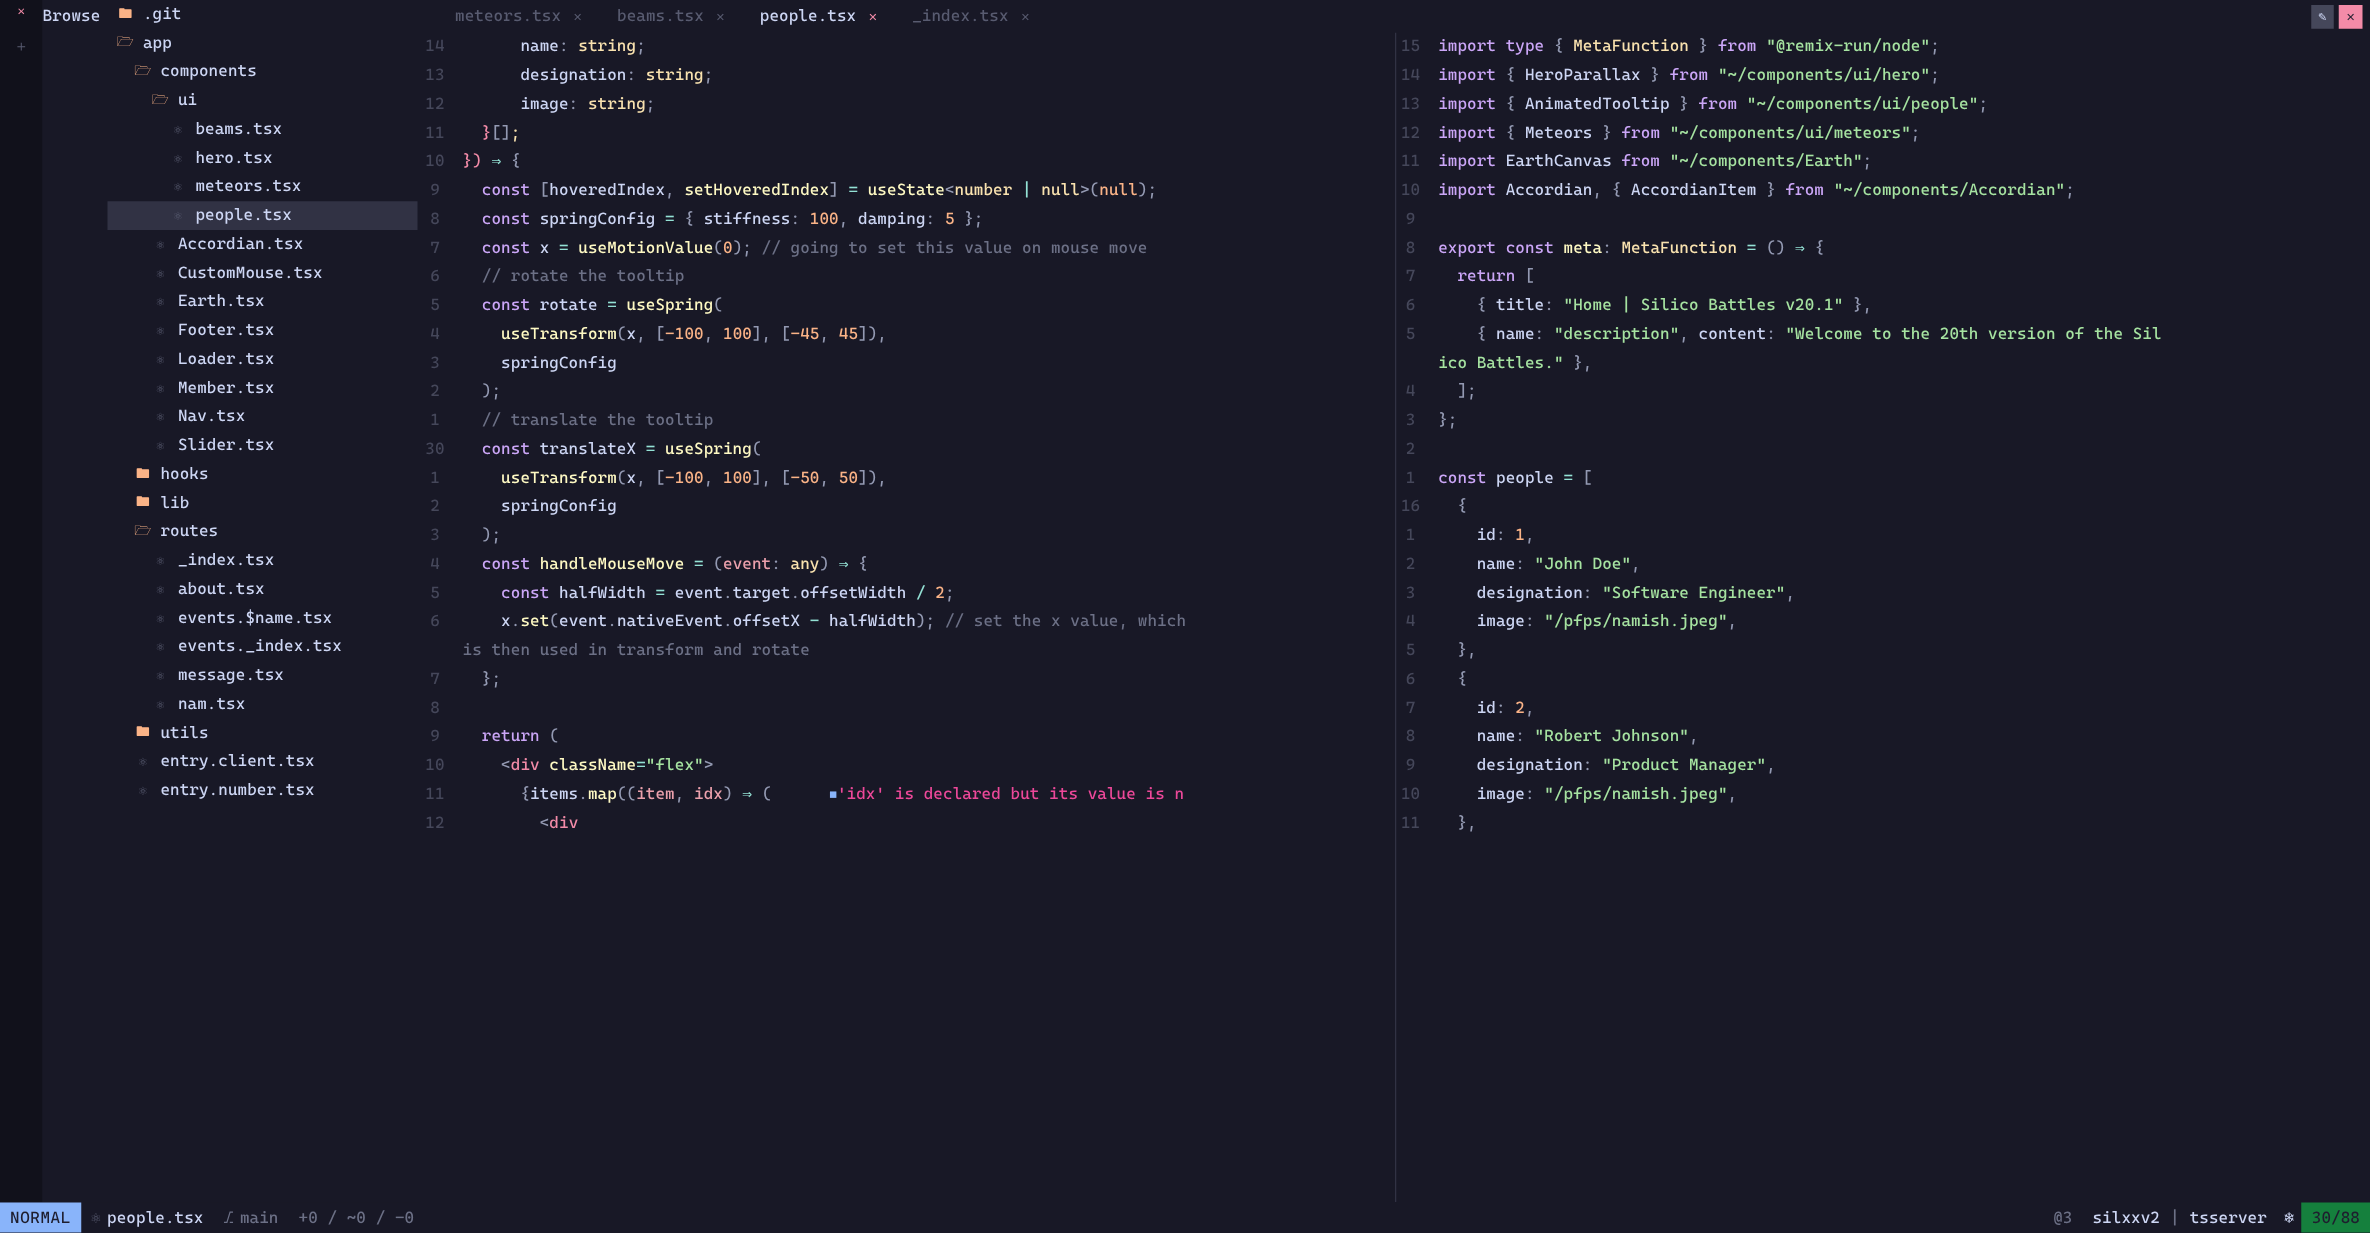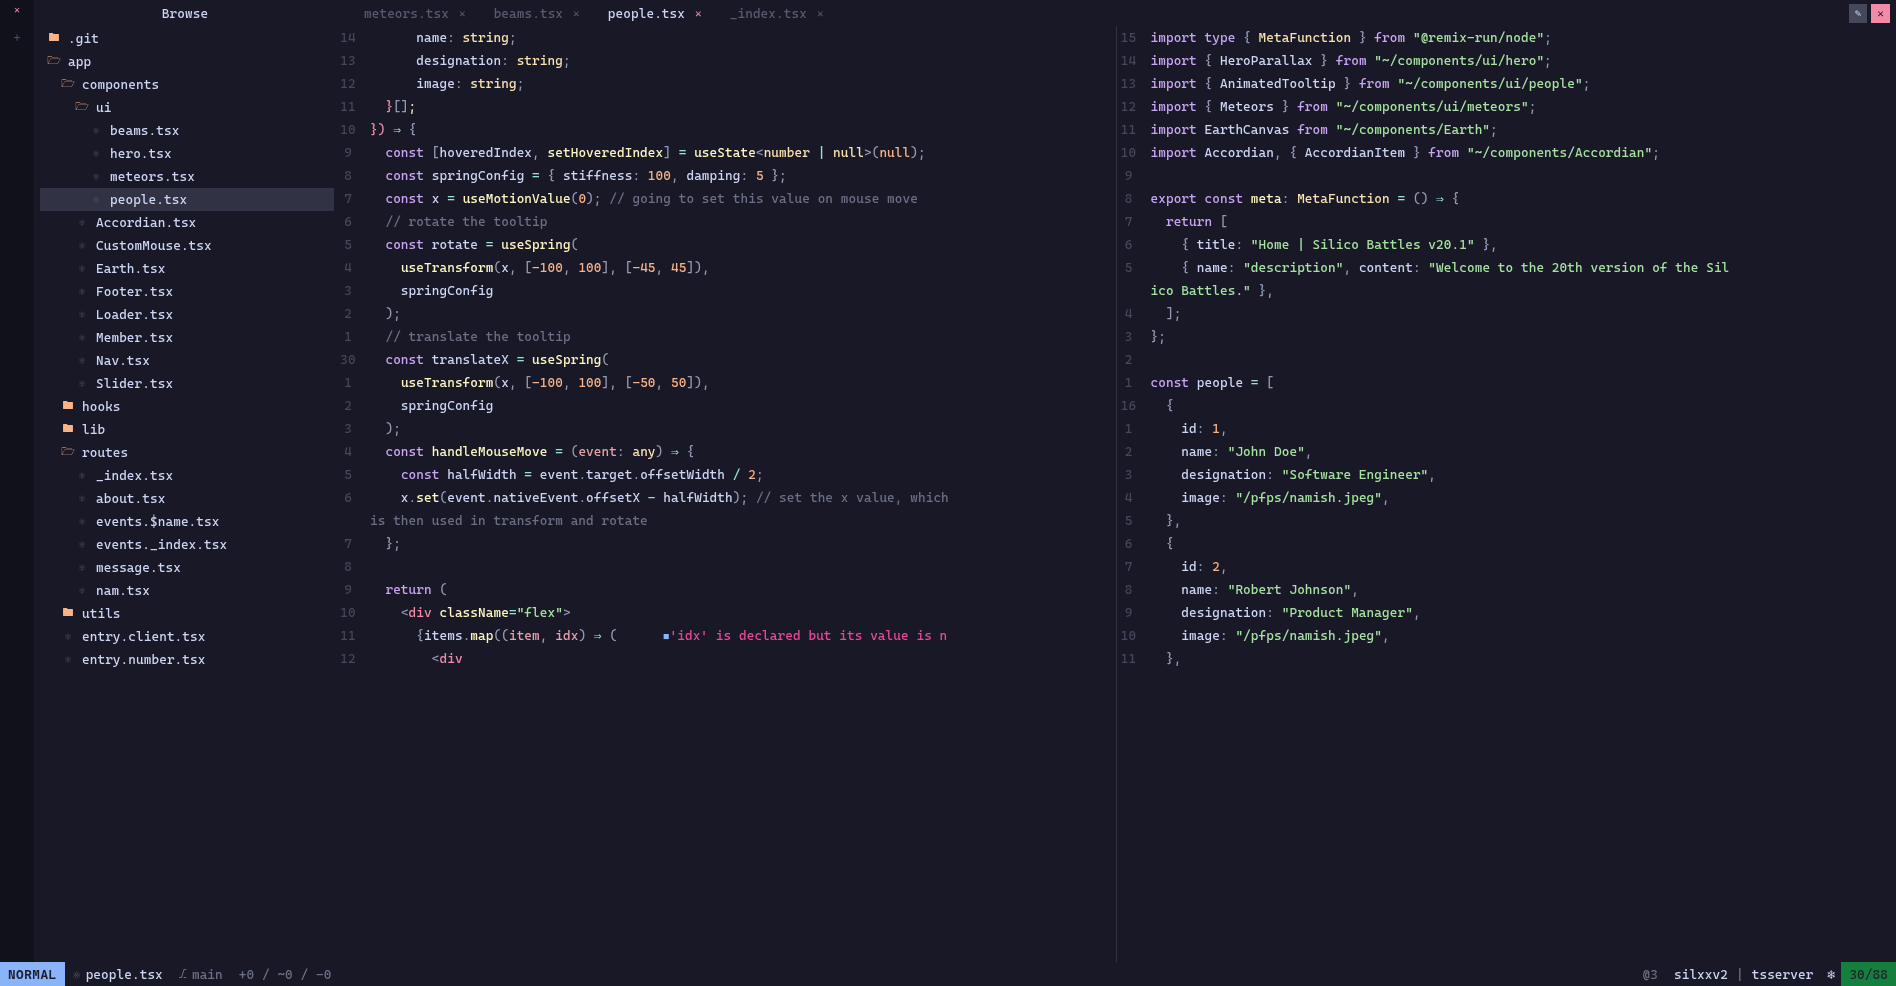--- a/index.html
+++ b/index.html
@@ -2,21 +2,21 @@
 <html><head>
 <meta charset="utf-8">
 <style>
 *{margin:0;padding:0;box-sizing:border-box}
 body{background:#181826;color:#cdd6f4;font-family:'Cascadia Code','Fira Code',Consolas,monospace;font-size:13px;overflow:hidden;height:986px;width:1896px;position:relative;letter-spacing:.1px}
 .window{display:flex;height:100%;flex-direction:column}
 .main{display:flex;flex:1;overflow:hidden}
 .leftbar{width:34px;background:#11111b;display:flex;flex-direction:column;align-items:center;padding-top:4px;gap:14px}
 .leftbar .x{color:#f38ba8;cursor:pointer;font-size:10px}
 .leftbar .plus{color:#585b70;cursor:pointer;font-size:12px}
-.sidebar{width:302px;background:#181826;display:flex;flex-direction:column}
+.sidebar{width:302px;background:#181826;display:flex;flex-direction:row}
 .sidebar-title{text-align:center;padding:6px 0;color:#cdd6f4;font-size:13px}
 .tree{flex:1;overflow:auto;padding:0 2px 0 6px}
 .tree-row{display:flex;align-items:center;height:23px;padding-left:2px;cursor:pointer;white-space:nowrap}
 .tree-row.selected{background:#313244}
 .tree-row .icon{display:inline-block;width:16px;text-align:center;margin-right:6px;font-size:11px}
 .folder-icon{color:#fab387}
 .react-icon{color:#585b70}
 .filename{color:#cdd6f4}
 .ind0{padding-left:6px}.ind1{padding-left:20px}.ind2{padding-left:34px}.ind3{padding-left:48px}
 .editors{flex:1;display:flex;flex-direction:column;overflow:hidden}
@@ -42,21 +42,21 @@
 .num{color:#fab387}
 .param{color:#eba0ac}
 .type{color:#f9e2af}
 .op{color:#94e2d5}
 .comment{color:#6c7086;}
 .punc{color:#9399b2}
 .red{color:#f38ba8}
 .hintbox{color:#ec4899}
 .sq{color:#89b4fa;font-size:10px}
 .statusbar{height:24px;background:#181826;display:flex;align-items:center;padding:0 0;font-size:13px}
-.mode{background:#89b4fa;color:#1e1e2e;padding:0 8px;height:100%;display:flex;align-items:center;font-weight:bold;letter-spacing:.5px}
+.mode{background:#89b4fa;color:#1e1e2e;padding:0 8px;height:100%;display:flex;align-items:center;font-weight:normal;letter-spacing:.5px}
 .stat-item{padding:0 8px;color:#cdd6f4;display:flex;align-items:center;gap:5px}
 .stat-dim{color:#6c7086}
 .stat-right{margin-left:auto;display:flex;align-items:center}
 .position{background:#15803d;color:#1e1e2e;padding:0 8px;height:24px;display:flex;align-items:center}
 .snow{padding:0 6px;color:#cdd6f4}
 </style>
 </head>
 <body>
 
 <div class="window">

